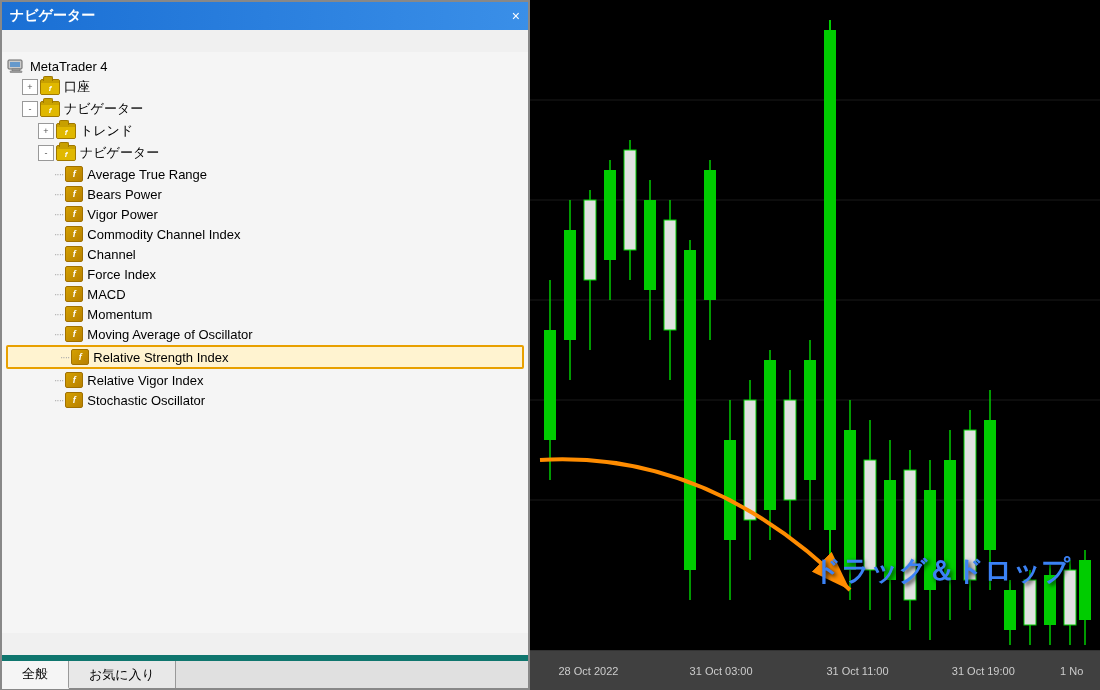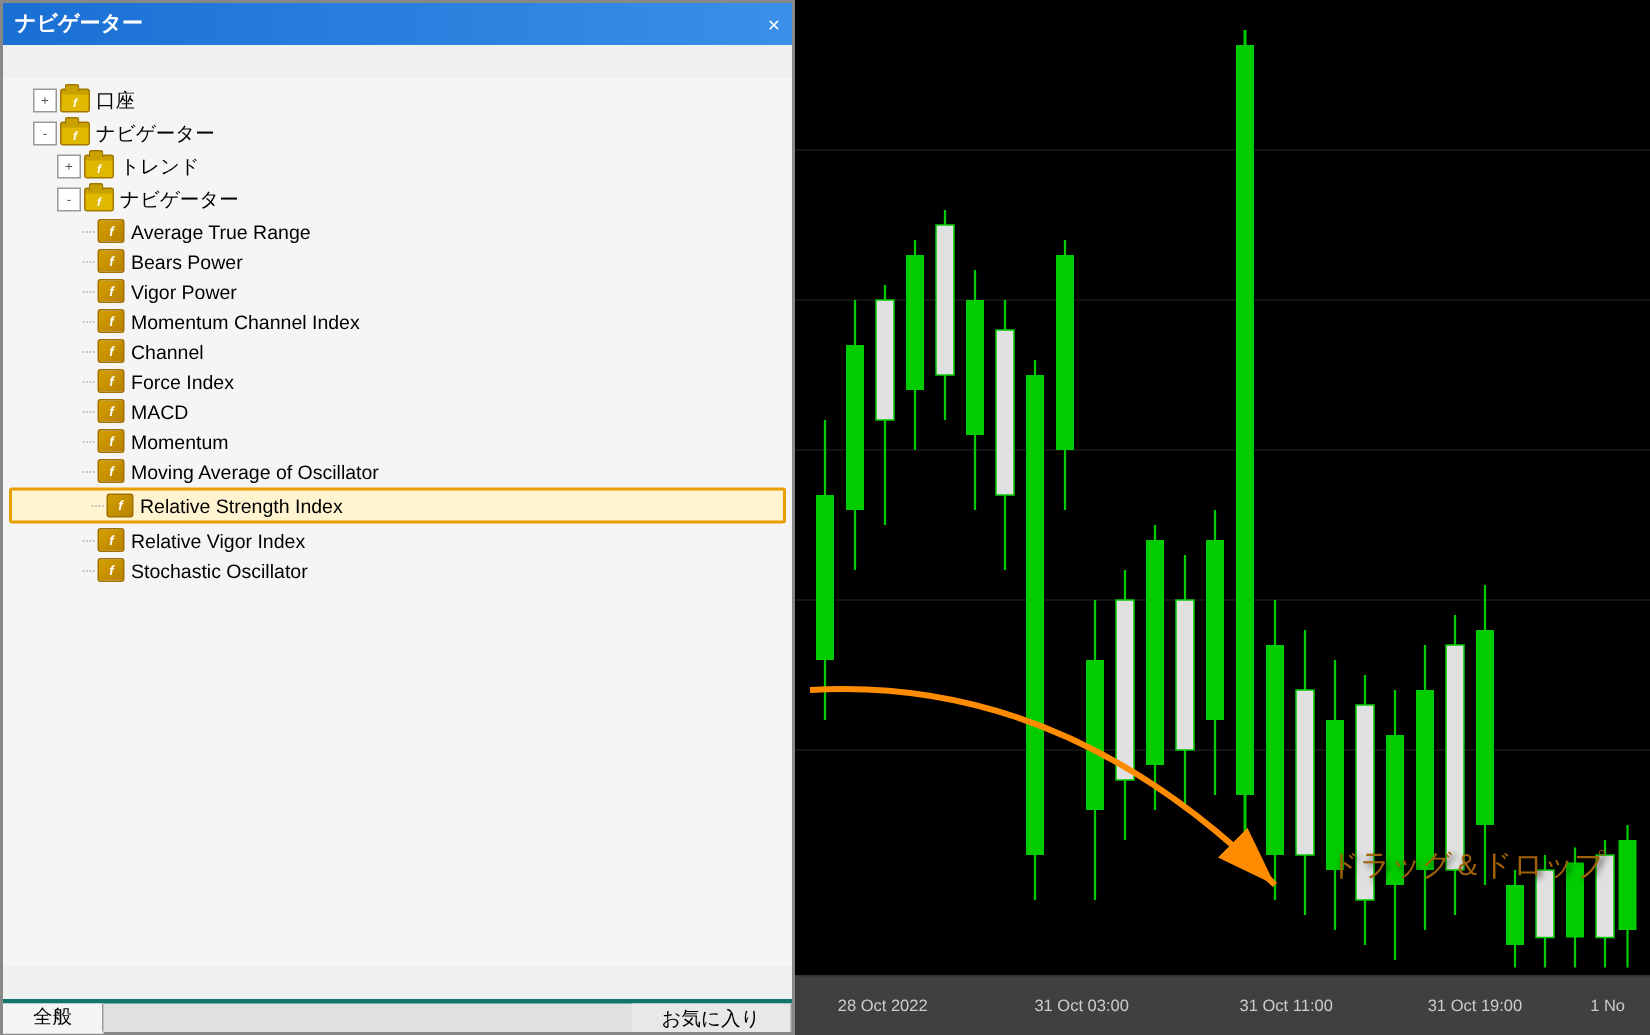--- a/index.html
+++ b/index.html
@@ -158,24 +158,23 @@
     }
 
     .item-label {
       font-size: 13px;
       color: #000;
     }
 
     
     .nav-tabs {
       display: flex;
-      border-top: 3px solid #0f766e;
+      border-top: 6px solid #0f766e;
       background: #e0e0e0;
-      height: 22px;
-      justify-content: space-between;
+      height: 33px;
     }
 
     .nav-tab {
       padding: 4px 20px;
       border-right: 1px solid #999;
       cursor: pointer;
       font-size: 13px;
       display: flex;
       align-items: center;
       background: #e8e8e8;
@@ -219,23 +218,23 @@
       padding: 16px 5px;
     }
 
     .time-label {
       color: #ccc;
       font-size: 11px;
       position: absolute;
     }
 
     .drag-drop-text {
-      color: #a16207;
-      font-size: 20px;
-      font-weight: normal;
+      color: #3b82f6;
+      font-size: 28px;
+      font-weight: bold;
       text-shadow: 2px 2px 4px rgba(0,0,0,0.8);
       position: absolute;
       right: 30px;
       bottom: 100px;
     }
 
     
     .arrow-svg {
       position: absolute;
       left: 0;
@@ -250,20 +249,31 @@
 
 <div class="navigator-panel">
 
   <div class="nav-titlebar">
     <span>ナビゲーター</span>
     <button class="nav-titlebar-close">×</button>
   </div>
 
   <div class="nav-tree" id="nav-tree-container">
 
+  <div class="tree-item" style="padding-left: 4px;">
+        <span class="computer-icon">
+      <svg class="computer-svg" viewBox="0 0 18 14" fill="none">
+        <rect x="1" y="1" width="14" height="9" rx="1" fill="#ccc" stroke="#666" stroke-width="1"></rect>
+        <rect x="3" y="3" width="10" height="5" fill="#6699cc"></rect>
+        <rect x="5" y="10" width="8" height="2" fill="#aaa" stroke="#666" stroke-width="0.5"></rect>
+        <rect x="3" y="12" width="12" height="1.5" rx="0.5" fill="#aaa" stroke="#666" stroke-width="0.5"></rect>
+      </svg>
+    </span>
+        <span class="item-label">MetaTrader 4</span>
+      </div>
       <div class="tree-item" style="padding-left: 20px;">
         <span class="expand-icon">+</span>
         <span class="folder-icon">
       <svg width="18" height="14" viewBox="0 0 18 14">
         <path d="M0 3 Q0 2 1 2 L6 2 L7.5 0.5 Q8 0 9 0 L17 0 Q18 0 18 1 L18 13 Q18 14 17 14 L1 14 Q0 14 0 13 Z" fill="#c8a000"></path>
         <path d="M0 3 L18 3 L18 13 Q18 14 17 14 L1 14 Q0 14 0 13 Z" fill="#e0b800"></path>
         <text x="9" y="11" text-anchor="middle" fill="white" font-size="8" font-weight="bold" font-style="italic">f</text>
       </svg>
     </span>
         <span class="item-label">口座</span>
@@ -312,21 +322,21 @@
         <span class="item-label">Bears Power</span>
       </div>
       <div class="tree-item" style="padding-left: 52px;">
         <span class="tree-dots">····</span>
         <span class="func-icon">f</span>
         <span class="item-label">Vigor Power</span>
       </div>
       <div class="tree-item" style="padding-left: 52px;">
         <span class="tree-dots">····</span>
         <span class="func-icon">f</span>
-        <span class="item-label">Momentum Channel Index</span>
+        <span class="item-label">Commodity Channel Index</span>
       </div>
       <div class="tree-item" style="padding-left: 52px;">
         <span class="tree-dots">····</span>
         <span class="func-icon">f</span>
         <span class="item-label">Channel</span>
       </div>
       <div class="tree-item" style="padding-left: 52px;">
         <span class="tree-dots">····</span>
         <span class="func-icon">f</span>
         <span class="item-label">Force Index</span>

